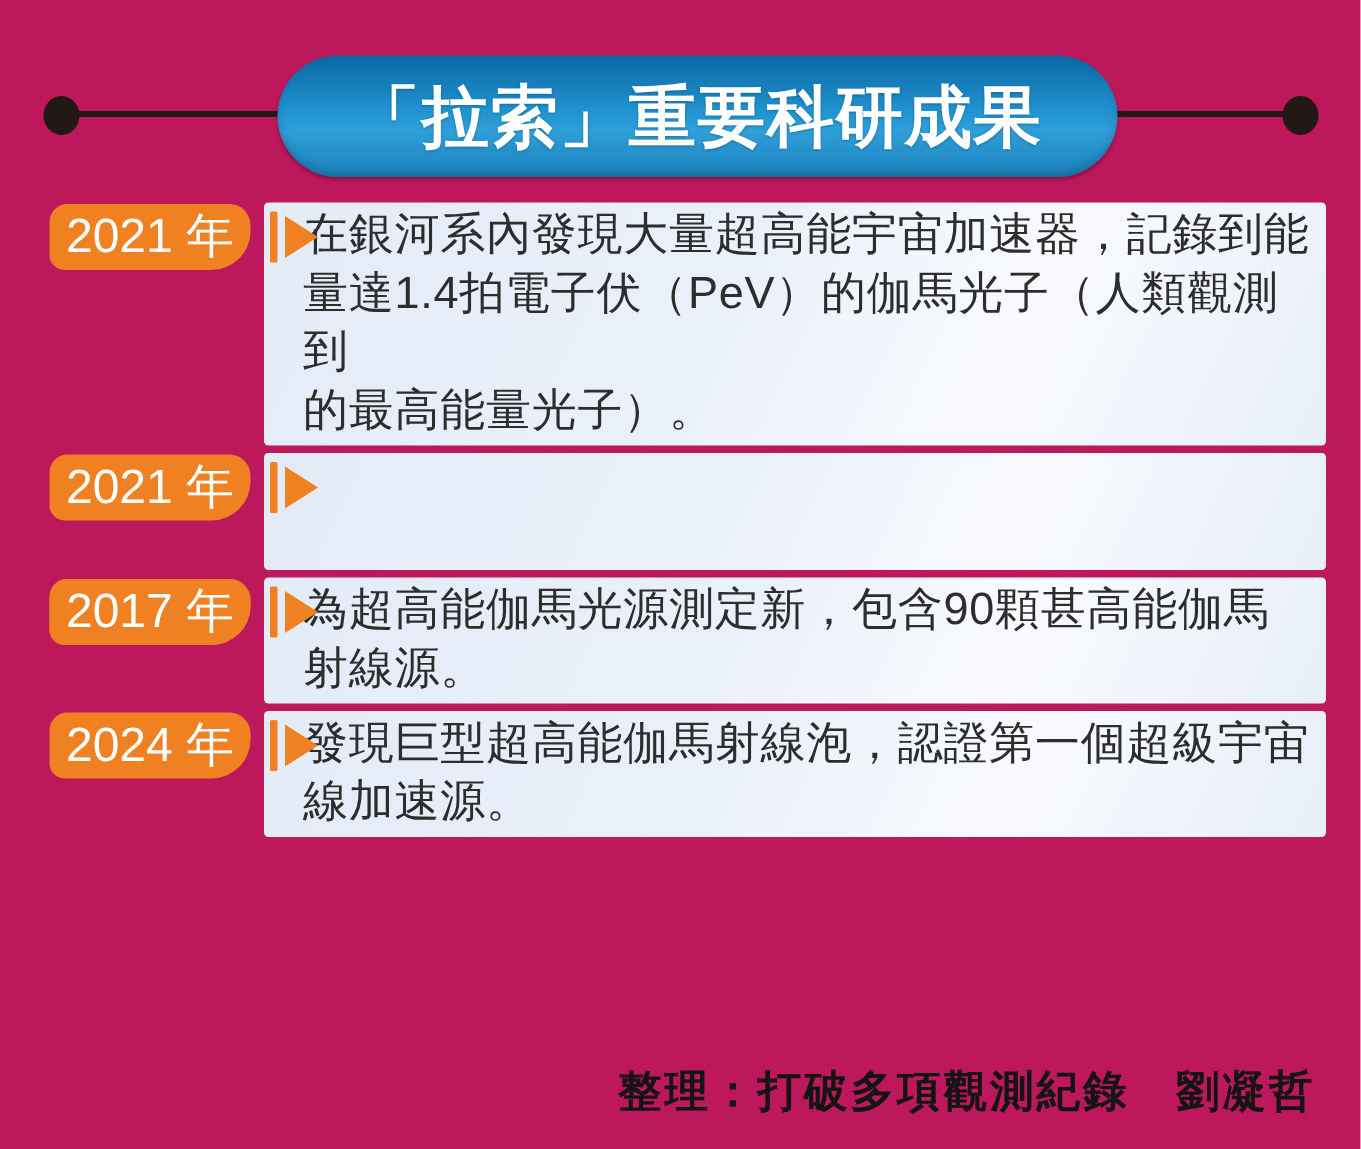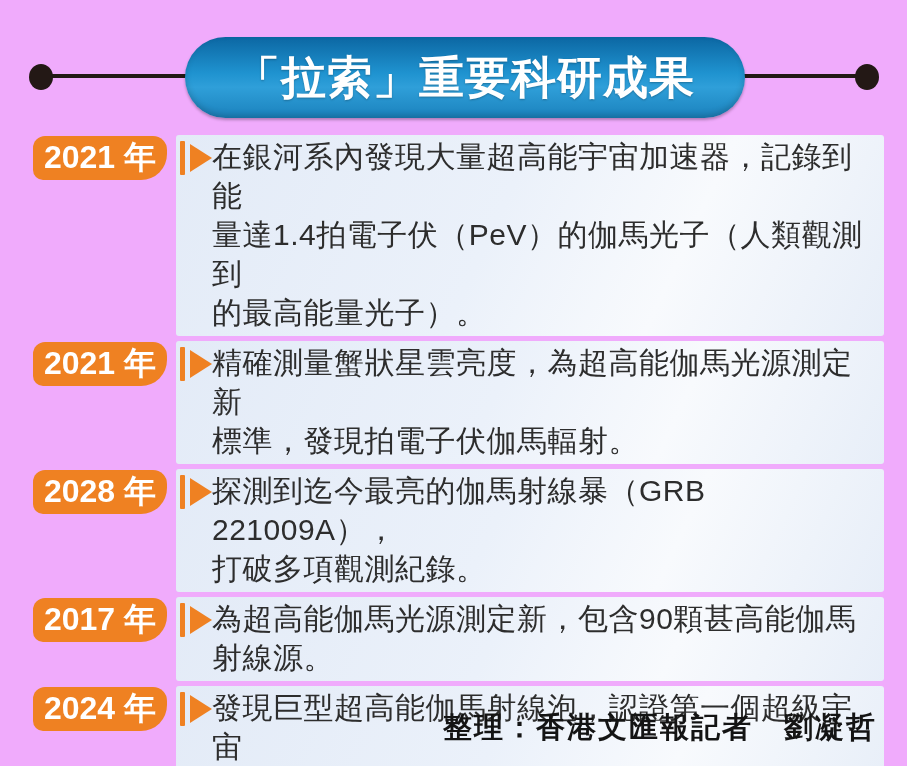--- a/index.html
+++ b/index.html
@@ -1,17 +1,17 @@
 <!DOCTYPE html>
 <html><head>
 <meta charset="utf-8">
 <style>
   html,body { margin:0; padding:0; background:#ffffff; }
   .page {
-    position:relative; width:907px; height:766px; background:#f0abfc;
+    position:relative; width:907px; height:766px; background:#be185d;
     font-family:"Liberation Sans", sans-serif; overflow:hidden;
   }
   
   .header { position:absolute; top:0; left:0; width:907px; height:135px; }
   .rule { position:absolute; top:74px; left:40px; width:828px; height:4px; background:#231815; }
   .dot { position:absolute; top:64px; width:24px; height:26px; border-radius:50%; background:#231815; }
   .dot-left  { left:29px; }
   .dot-right { left:855px; }
   .banner {
     position:absolute; top:37px; left:185px; width:560px; height:81px;
@@ -24,26 +24,26 @@
     margin:0; color:#ffffff; font-size:45px; font-weight:bold; letter-spacing:1px;
     text-shadow:0 1px 2px rgba(0,0,0,.25); white-space:nowrap;
   }
   
   .entries { position:absolute; top:135px; left:0; width:907px; }
   .entry { position:relative; margin-bottom:5px; }
   .badge {
     position:absolute; left:33px; top:1px; width:134px; height:44px;
     background:#ef8122; border-radius:12px 14px 26px 10px;
     display:flex; align-items:center; justify-content:center;
-    color:#ffffff; font-size:32px; font-weight:bold; white-space:nowrap;
+    color:#ffffff; font-size:32px; font-weight:normal; white-space:nowrap;
   }
   .block {
     margin-left:176px; margin-right:23px; border-radius:3px;
     background:linear-gradient(115deg,#e3ebf7 0%,#ebf1fa 45%,#f8fafd 70%,#e7eef8 100%);
-    padding:2px 10px 4px 36px; position:relative; min-height:72px;
+    padding:2px 10px 4px 26px; position:relative; min-height:72px;
   }
   .marker { position:absolute; left:4px; top:6px; display:flex; align-items:center; }
   .marker-bar { width:5px; height:34px; background:#ef8122; border-radius:1px; margin-right:5px; }
   .marker-tri {
     width:0; height:0;
     border-left:22px solid #ef8122;
     border-top:14px solid transparent;
     border-bottom:14px solid transparent;
   }
   .entry-text {
@@ -90,36 +90,26 @@
 
     <section class="entry">
       <div class="badge">
         <span>2021 年</span>
       </div>
       <div class="block">
         <div class="marker">
           <span class="marker-bar"></span>
           <span class="marker-tri"></span>
         </div>
-        <p class="entry-text">精確測量蟹狀星雲亮度，為超高能伽馬光源測定新
-標準，發現拍電子伏伽馬輻射。</p>
       </div>
     </section>
 
     <section class="entry">
       <div class="badge">
         <span>2028 年</span>
-      </div>
-      <div class="block">
-        <div class="marker">
-          <span class="marker-bar"></span>
-          <span class="marker-tri"></span>
-        </div>
-        <p class="entry-text">探測到迄今最亮的伽馬射線暴（GRB 221009A），
-打破多項觀測紀錄。</p>
       </div>
     </section>
 
     <section class="entry">
       <div class="badge">
         <span>2017 年</span>
       </div>
       <div class="block">
         <div class="marker">
           <span class="marker-bar"></span>
@@ -139,15 +129,15 @@
           <span class="marker-bar"></span>
           <span class="marker-tri"></span>
         </div>
         <p class="entry-text">發現巨型超高能伽馬射線泡，認證第一個超級宇宙
 線加速源。</p>
       </div>
     </section>
 
   </div>
 
-  <p class="credit">整理：香港文匯報記者　劉凝哲</p>
+  <p class="credit">整理：打破多項觀測紀錄　劉凝哲</p>
 
 </div>
 
 </body></html>

